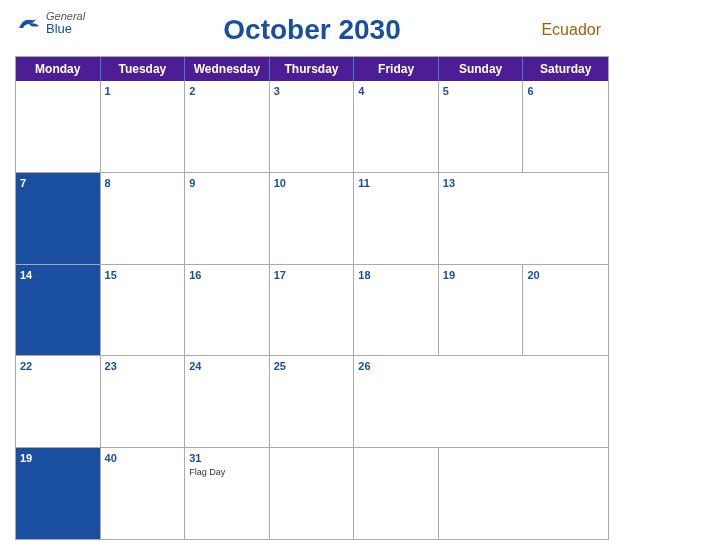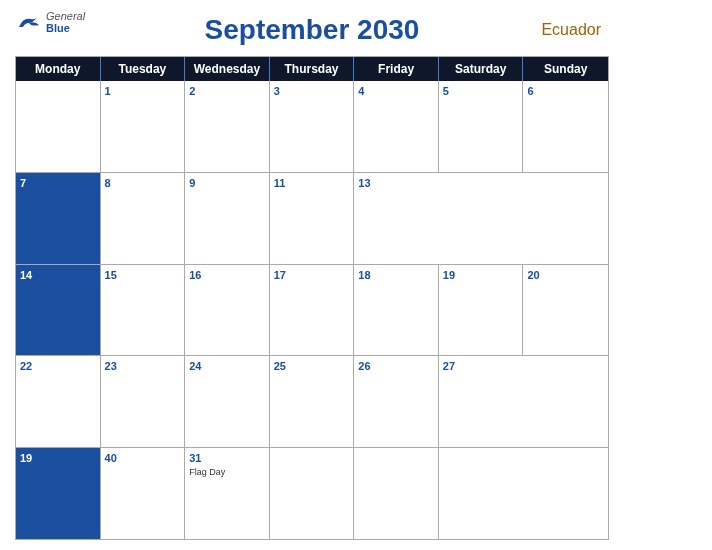--- a/index.html
+++ b/index.html
@@ -33,22 +33,22 @@
       flex-direction: column;
       align-items: center;
       line-height: 1.1;
     }
     .logo-general {
       font-size: 11px;
       color: #555;
       font-style: italic;
     }
     .logo-blue {
-      font-size: 11px;
-      font-weight: bold;
+      font-size: 13px;
+      font-weight: normal;
       color: #1a4fa0;
     }
     .logo-bird {
       width: 28px;
       height: 18px;
     }
     .logo-text-group {
       display: flex;
       flex-direction: column;
       align-items: flex-start;
@@ -74,21 +74,21 @@
     }
     .calendar {
       flex: 1;
       display: flex;
       flex-direction: column;
       border: 1px solid #aaa;
     }
     .day-headers {
       display: grid;
       grid-template-columns: repeat(7, 1fr);
-      background: #0f172a;
+      background: #4c1d95;
     }
     .day-header {
       color: #fff;
       font-size: 12px;
       font-weight: bold;
       text-align: center;
       padding: 5px 2px;
       border-right: 1px solid #4a7ad0;
     }
     .day-header:last-child { border-right: none; }
@@ -148,33 +148,33 @@
         <svg class="logo-bird" viewBox="0 0 28 18" xmlns="http://www.w3.org/2000/svg">
           <path d="M4 14 Q8 4 16 6 Q20 7 22 4 Q18 10 14 10 Q10 10 8 14 Z" fill="#1a4fa0"></path>
           <path d="M14 10 Q20 8 24 12 Q20 13 16 12 Z" fill="#1a4fa0"></path>
         </svg>
         <div class="logo-text-group">
           <span class="logo-general">General</span>
           <span class="logo-blue">Blue</span>
         </div>
       </div>
     </div>
-    <h1 class="title">September 2030</h1>
+    <h1 class="title">October 2030</h1>
     <div class="country">Ecuador</div>
   </div>
 
   <div class="calendar">
     <div class="day-headers">
     <div class="day-header">Monday</div>
         <div class="day-header">Tuesday</div>
         <div class="day-header">Wednesday</div>
         <div class="day-header">Thursday</div>
         <div class="day-header">Friday</div>
+        <div class="day-header">Sunday</div>
         <div class="day-header">Saturday</div>
-        <div class="day-header">Sunday</div>
       </div>
     <div class="calendar-body">
     <div class="week-row">
           <div class="day-cell"></div>
           <div class="day-cell">
             <div class="day-num">1</div>
           </div>
           <div class="day-cell">
             <div class="day-num">2</div>
           </div>
@@ -195,20 +195,23 @@
           <div class="day-cell num-cell">
             <div class="day-num dark-bg">7</div>
           </div>
           <div class="day-cell">
             <div class="day-num">8</div>
           </div>
           <div class="day-cell">
             <div class="day-num">9</div>
           </div>
           <div class="day-cell">
+            <div class="day-num">10</div>
+          </div>
+          <div class="day-cell">
             <div class="day-num">11</div>
           </div>
           <div class="day-cell">
             <div class="day-num">13</div>
           </div>
         </div>
         <div class="week-row">
           <div class="day-cell num-cell">
             <div class="day-num dark-bg">14</div>
           </div>
@@ -239,23 +242,20 @@
             <div class="day-num">23</div>
           </div>
           <div class="day-cell">
             <div class="day-num">24</div>
           </div>
           <div class="day-cell">
             <div class="day-num">25</div>
           </div>
           <div class="day-cell">
             <div class="day-num">26</div>
-          </div>
-          <div class="day-cell">
-            <div class="day-num">27</div>
           </div>
         </div>
         <div class="week-row">
           <div class="day-cell num-cell">
             <div class="day-num dark-bg">19</div>
           </div>
           <div class="day-cell">
             <div class="day-num">40</div>
           </div>
           <div class="day-cell">

